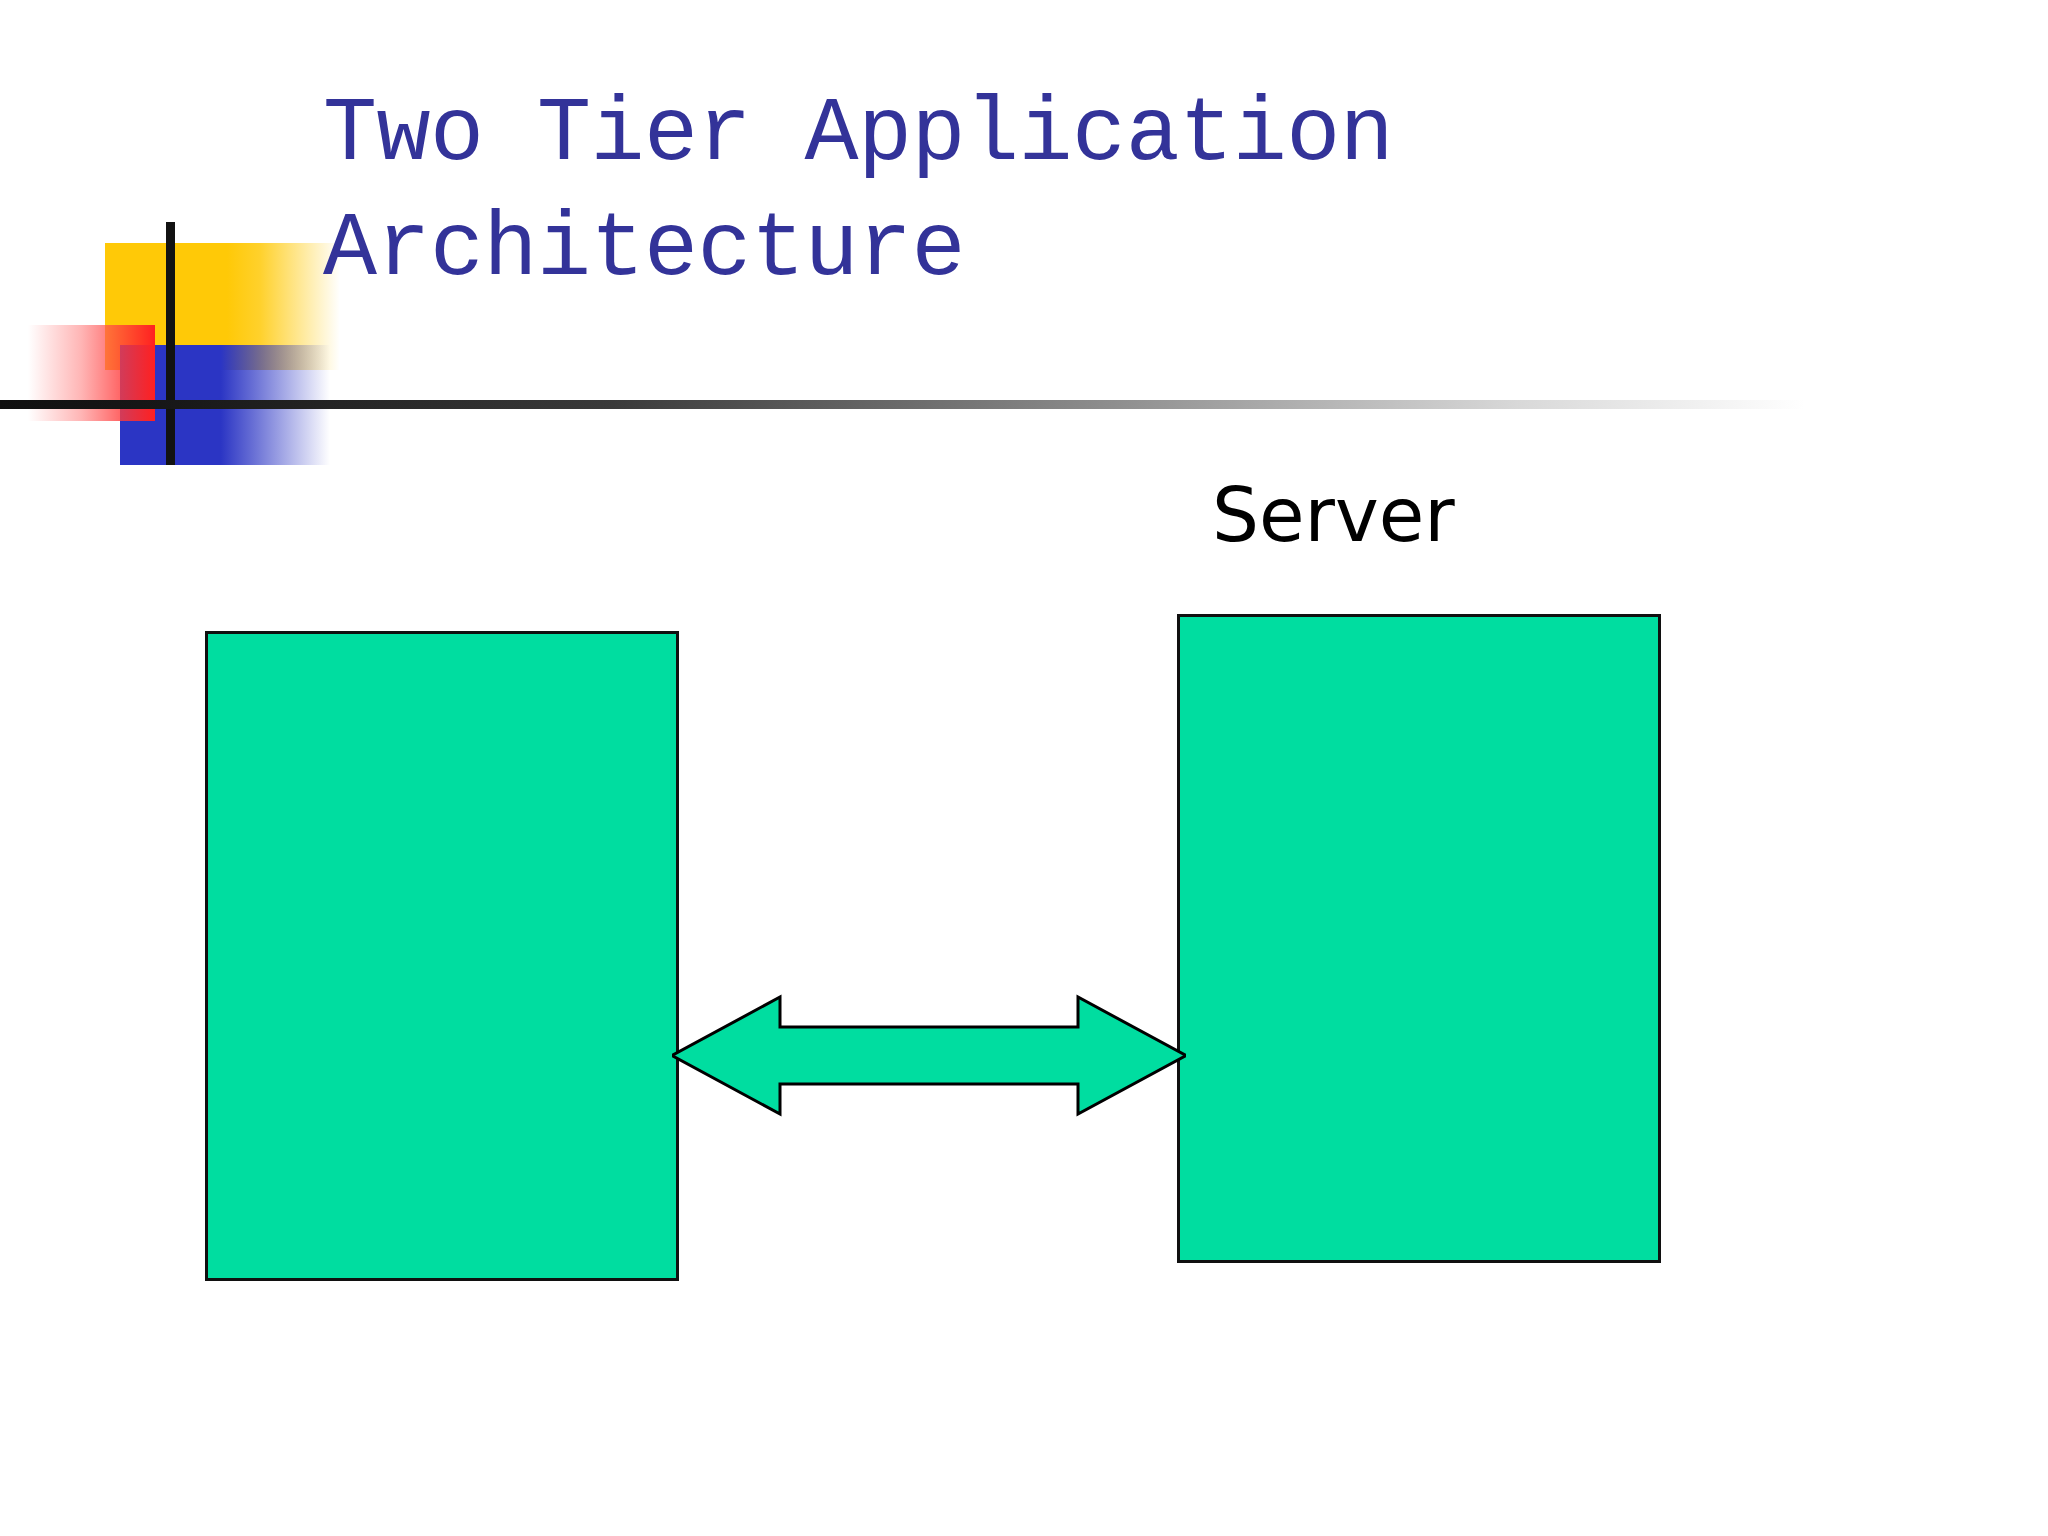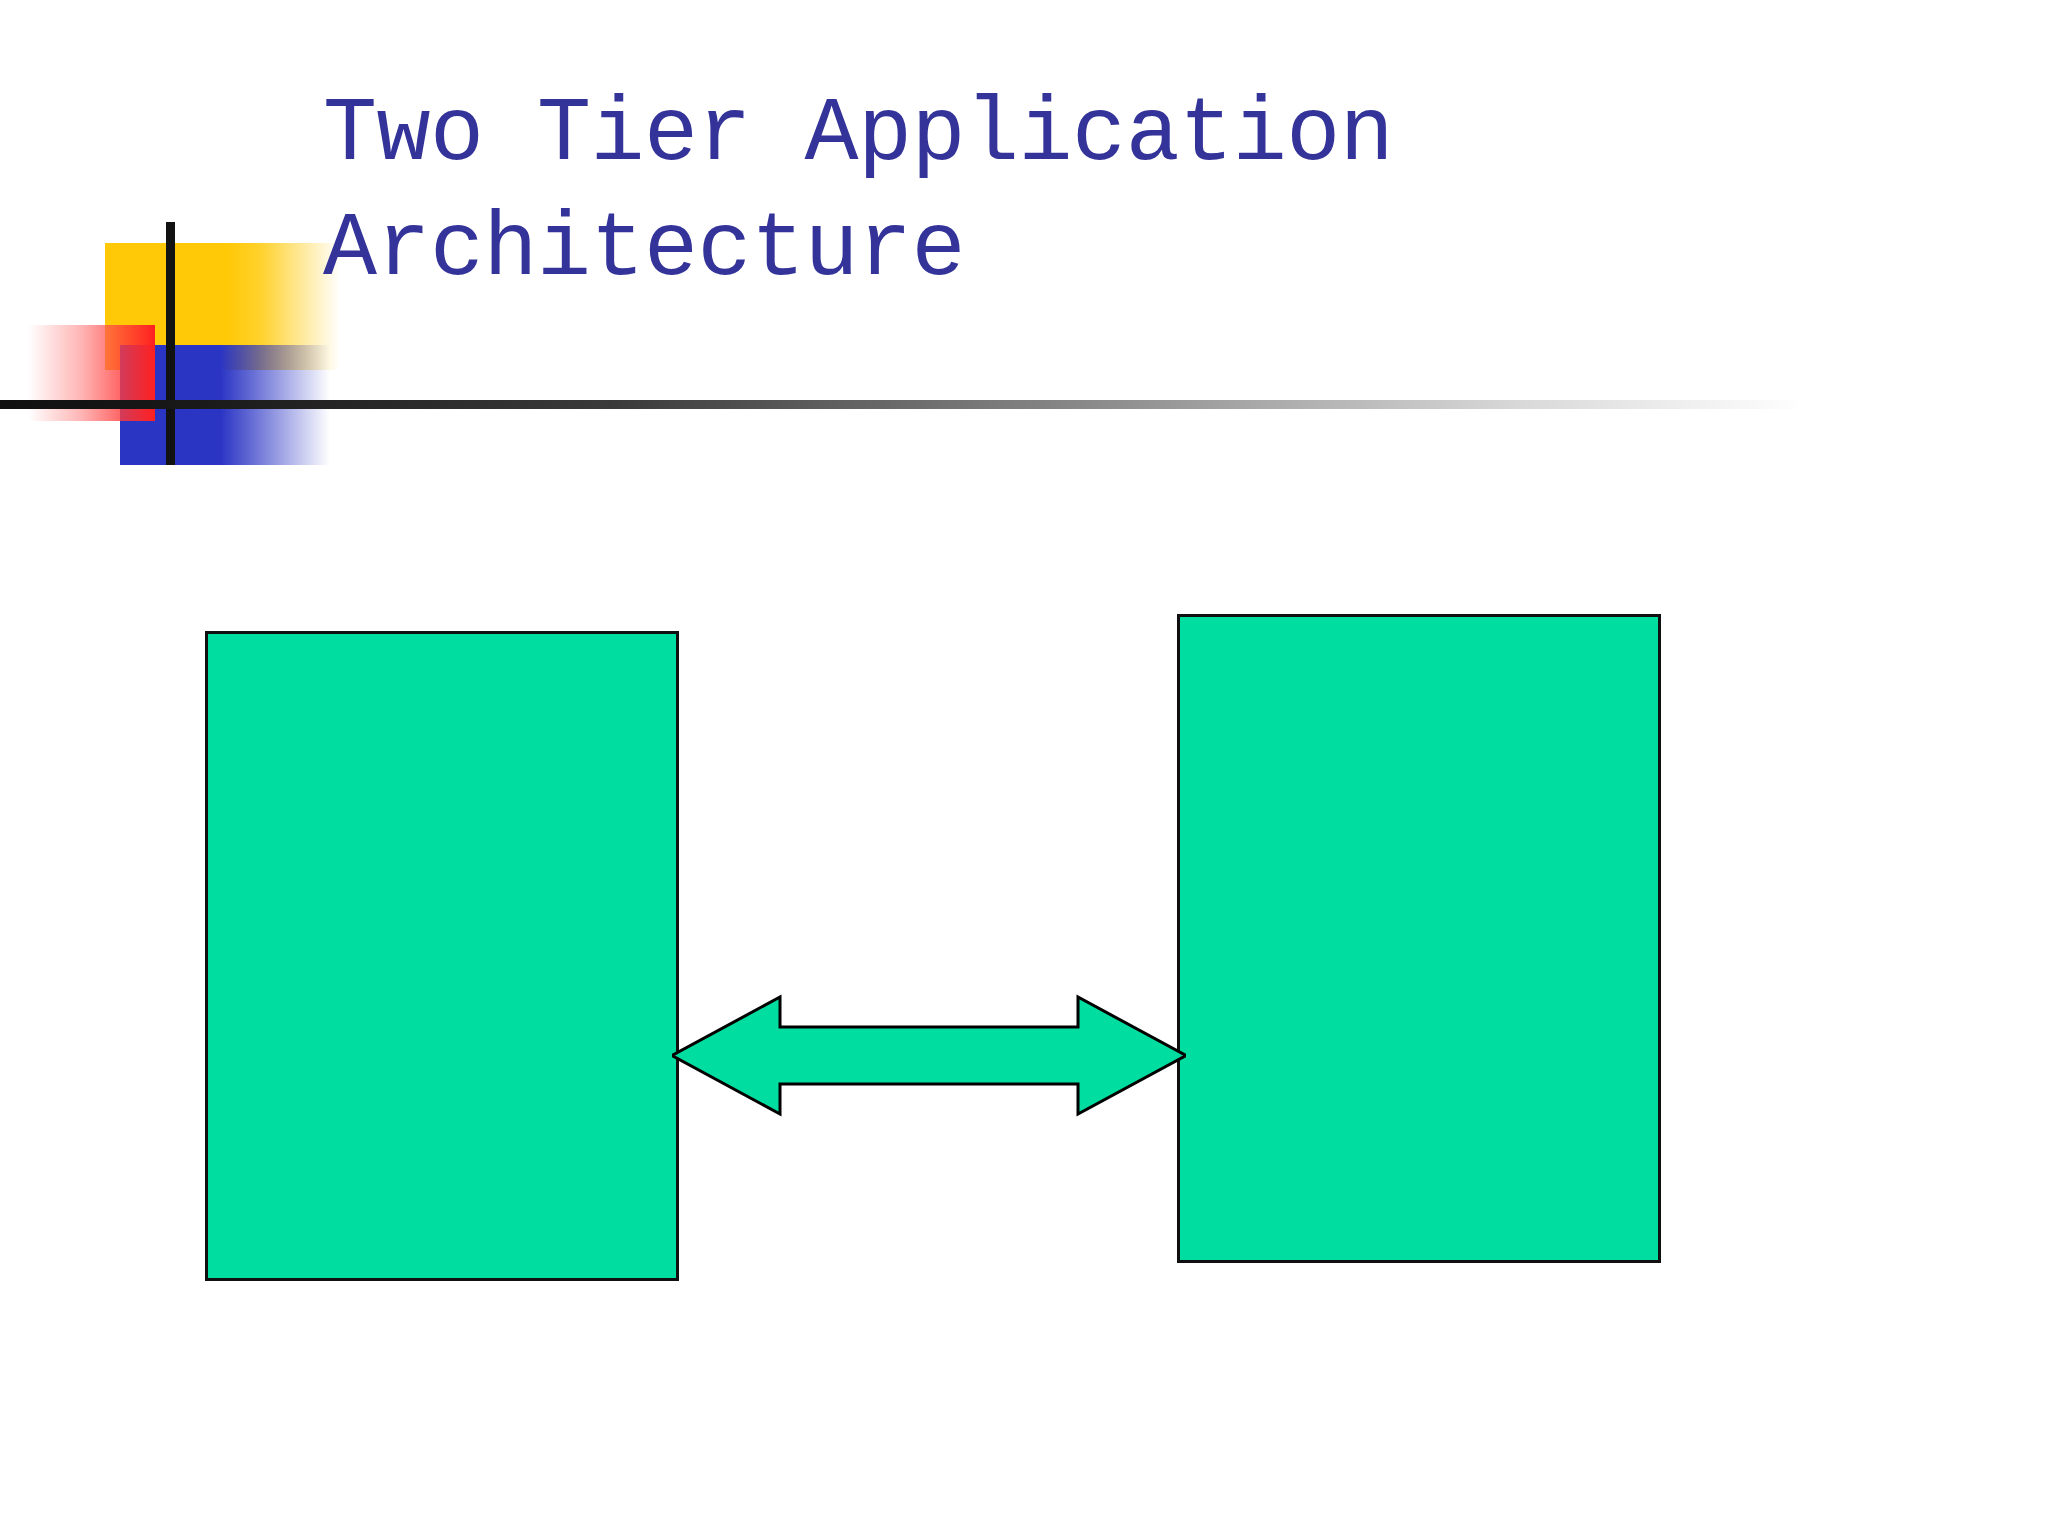--- a/index.html
+++ b/index.html
@@ -150,20 +150,21 @@
     <div class="logo-sq-blue"></div>
     <div class="logo-sq-red"></div>
     <div class="logo-vline"></div>
   </div>
   <div class="logo-hline"></div>
 
   <div class="title" style="color: rgb(51, 51, 153);">Two Tier Application
 Architecture</div>
 
 
+  <div class="tier-label server" style="color: rgb(0, 0, 0);">Server</div>
 
   <div class="tier-box client" style="left: 205px; top: 631px; width: 474px; height: 650px; background: rgb(0, 221, 160); border-color: rgb(16, 16, 16);"></div>
   <div class="tier-box server" style="left: 1177px; top: 614px; width: 484px; height: 649px; background: rgb(0, 221, 160); border-color: rgb(16, 16, 16);"></div>
 
   <div class="arrow">
     <svg viewBox="0 0 514 135" preserveAspectRatio="none" xmlns="http://www.w3.org/2000/svg">
       <polygon points="0,67.5 108,9 108,39 406,39 406,9 514,67.5 406,126 406,96 108,96 108,126" stroke="#000000" stroke-width="3" stroke-linejoin="miter" fill="#00DDA0"></polygon>
     </svg>
   </div>
 

